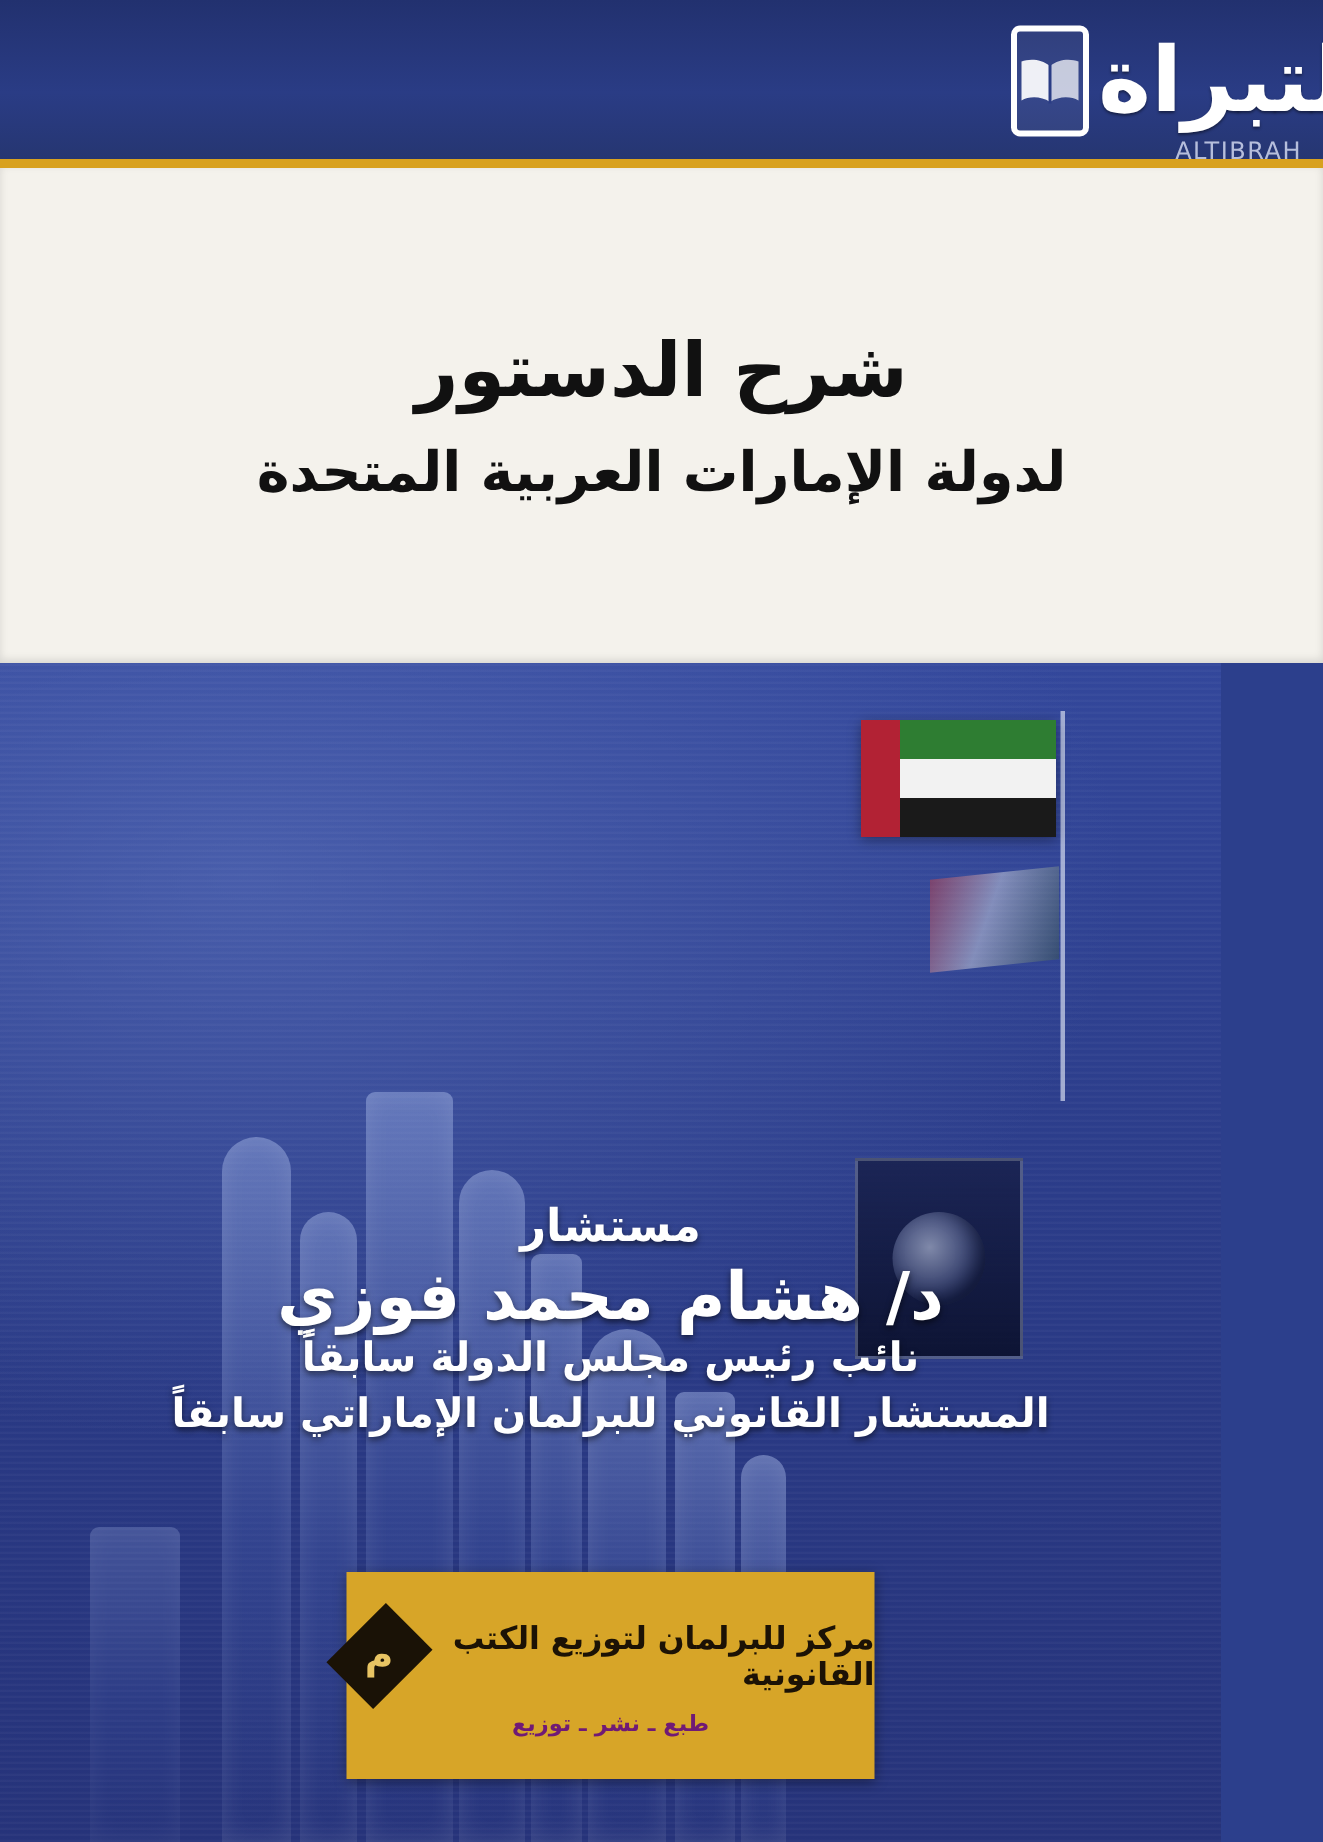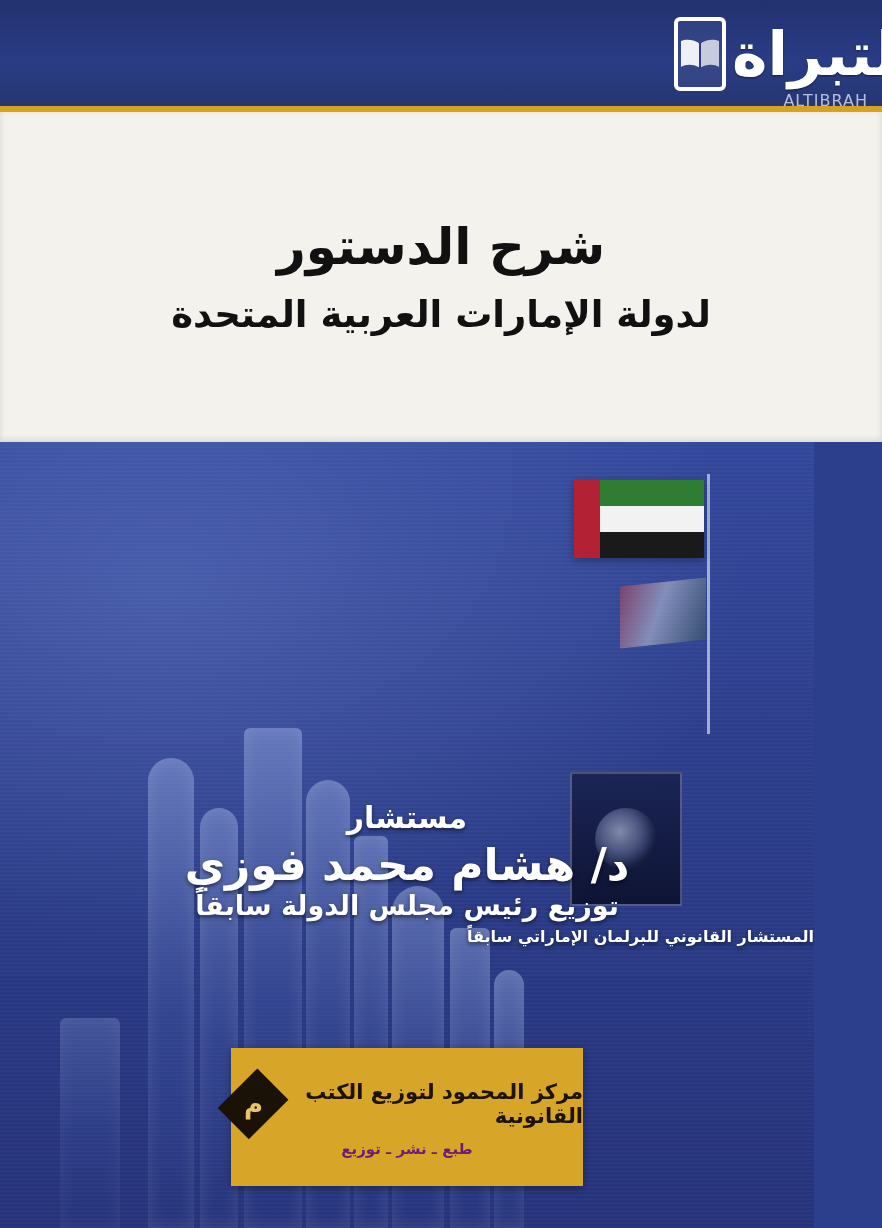--- a/index.html
+++ b/index.html
@@ -187,21 +187,21 @@
     position: absolute;
     left: 0; right: 0;
     top: 358px;
     text-align: center;
     color: #ffffff;
     text-shadow: 0 2px 4px rgba(0,0,0,.55);
   }
   .author-prefix { font-size: 30px; font-weight: bold; margin-bottom: 4px; }
   .author-name   { font-size: 44px; font-weight: bold; letter-spacing: 0px; margin-bottom: 0; }
   .author-role1  { font-size: 27px; font-weight: bold; margin-bottom: 6px; }
-  .author-role2  { font-size: 16px; font-weight: bold; text-align: right; }
+  .author-role2  { font-size: 27px; font-weight: bold; }
 
   
   .pub-badge {
     position: absolute;
     left: 50%;
     transform: translateX(-50%);
     bottom: 42px;
     width: 352px;
     height: 138px;
     background: #d7a528;
@@ -294,27 +294,27 @@
 
     <div class="flag2"></div>
 
     <div class="emblem">
       <div class="falcon"></div>
     </div>
 
     <div class="author-block">
       <div class="author-prefix">مستشار</div>
       <div class="author-name">د/ هشام محمد فوزي</div>
-      <div class="author-role1">توزيع رئيس مجلس الدولة سابقاً</div>
+      <div class="author-role1">نائب رئيس مجلس الدولة سابقاً</div>
       <div class="author-role2">المستشار القانوني للبرلمان الإماراتي سابقاً</div>
     </div>
 
     <div class="pub-badge">
       <div class="pub-row">
-        <span class="pub-name">مركز المحمود لتوزيع الكتب القانونية</span>
+        <span class="pub-name">مركز للبرلمان لتوزيع الكتب القانونية</span>
         <span class="pub-diamond">
           <span>م</span>
         </span>
       </div>
       <div class="pub-tagline">طبع ـ نشر ـ توزيع</div>
     </div>
 
   </div>
 </div>
 

